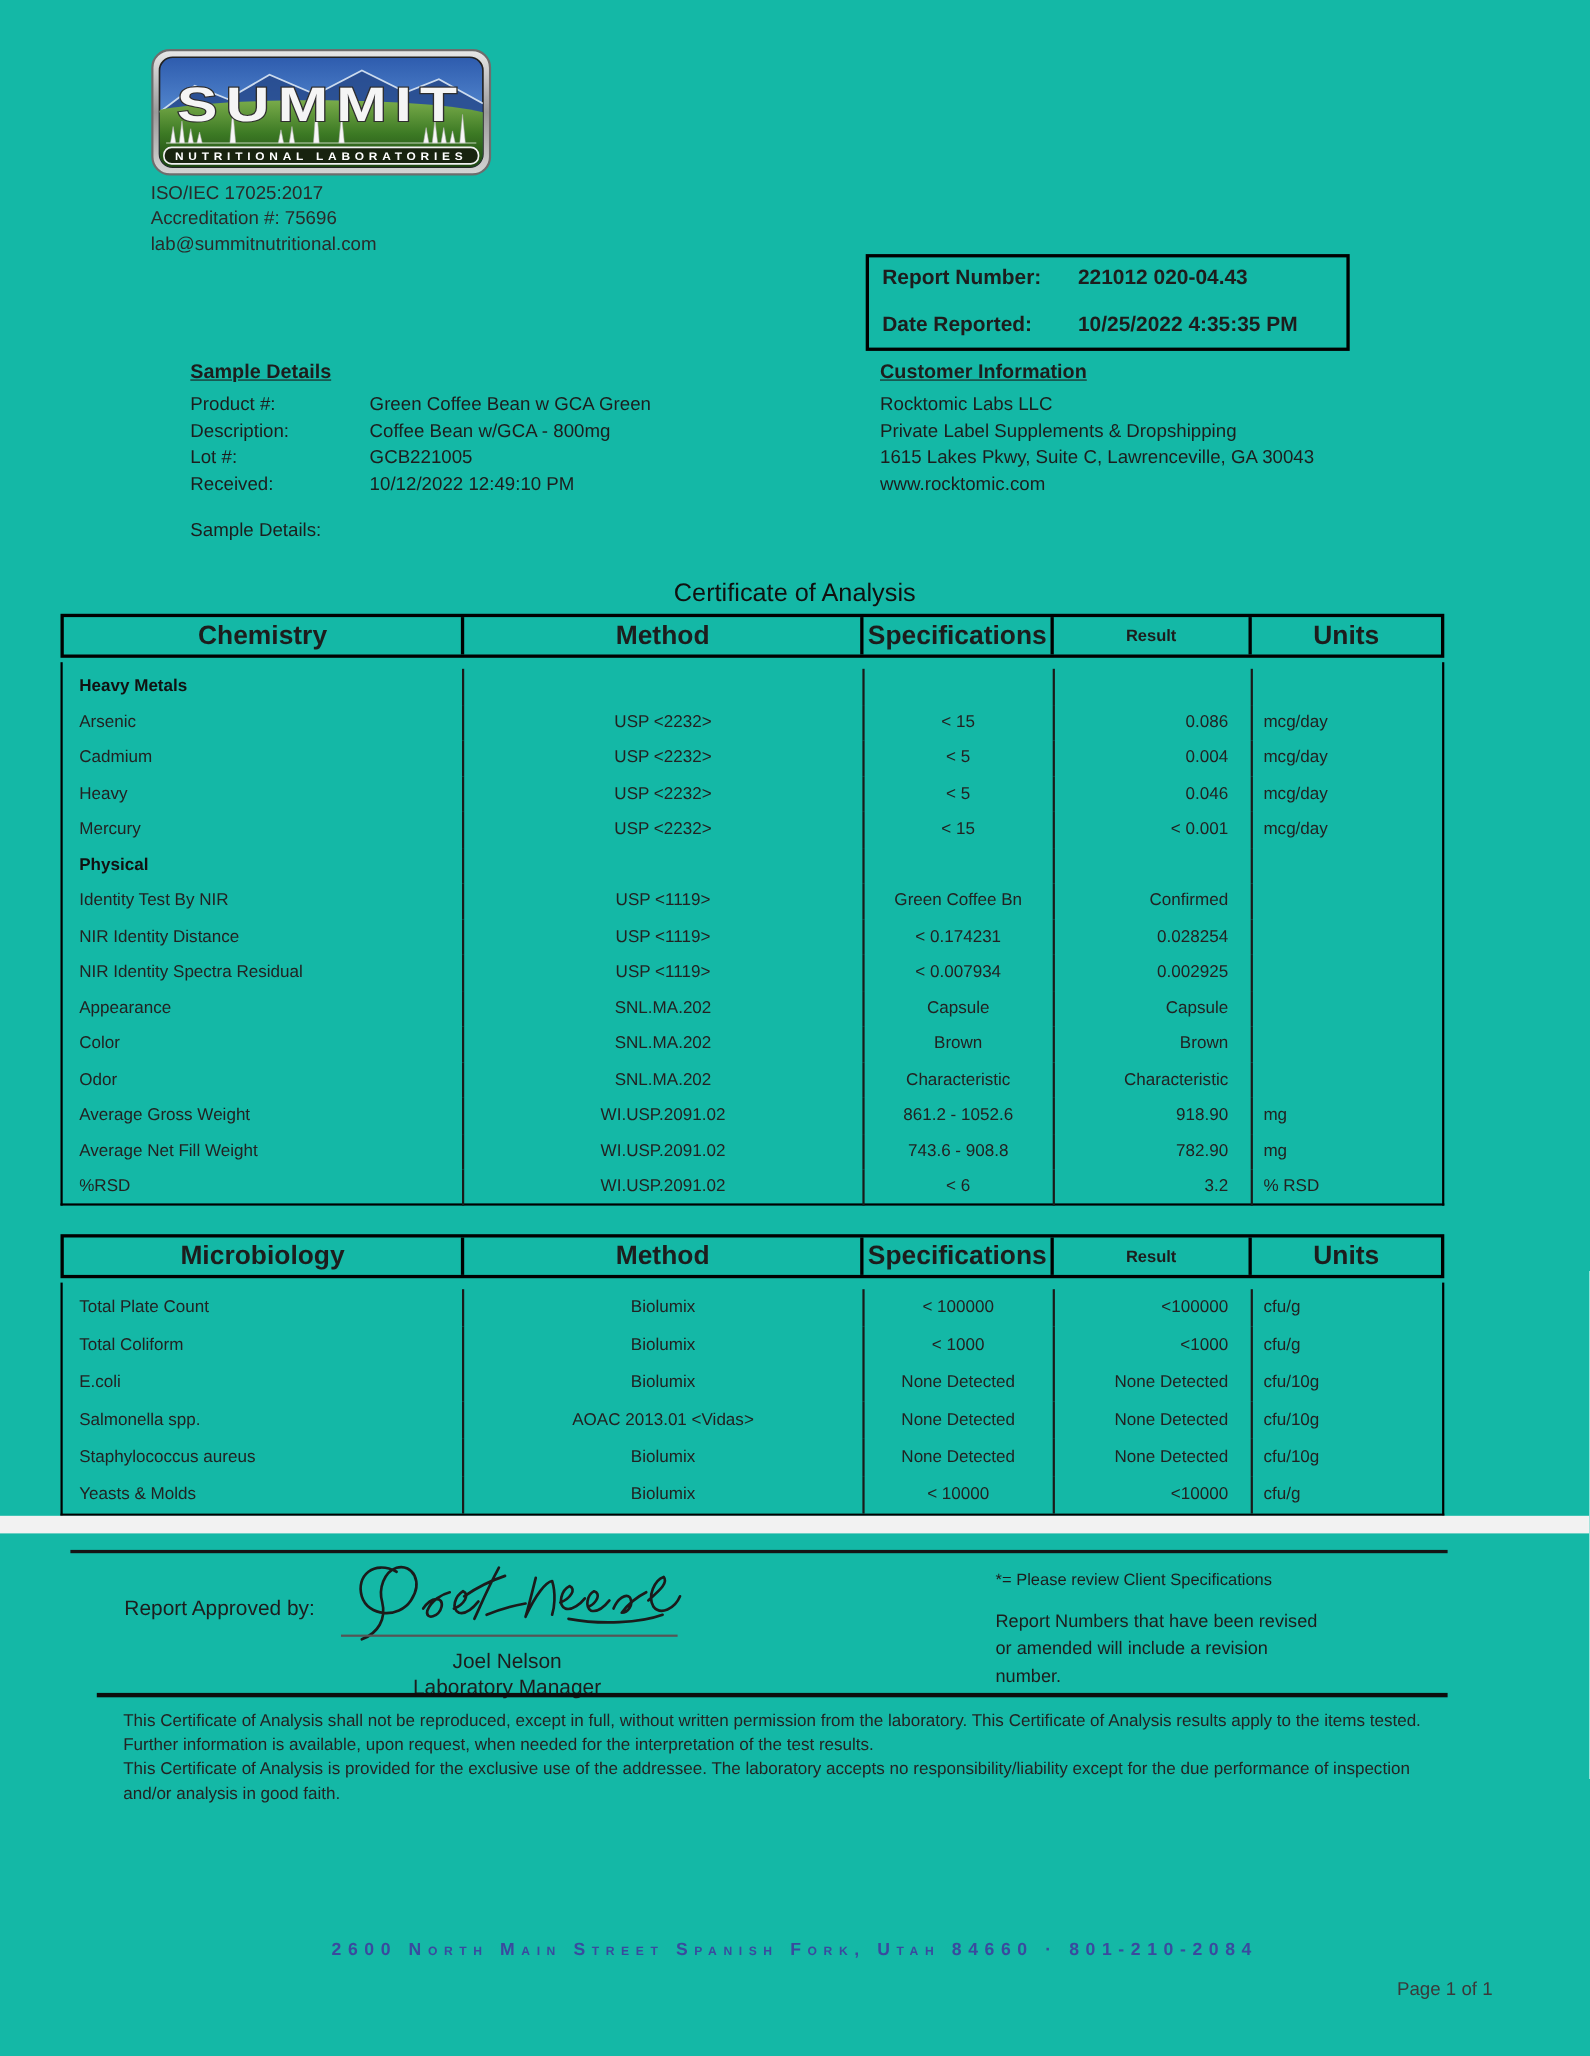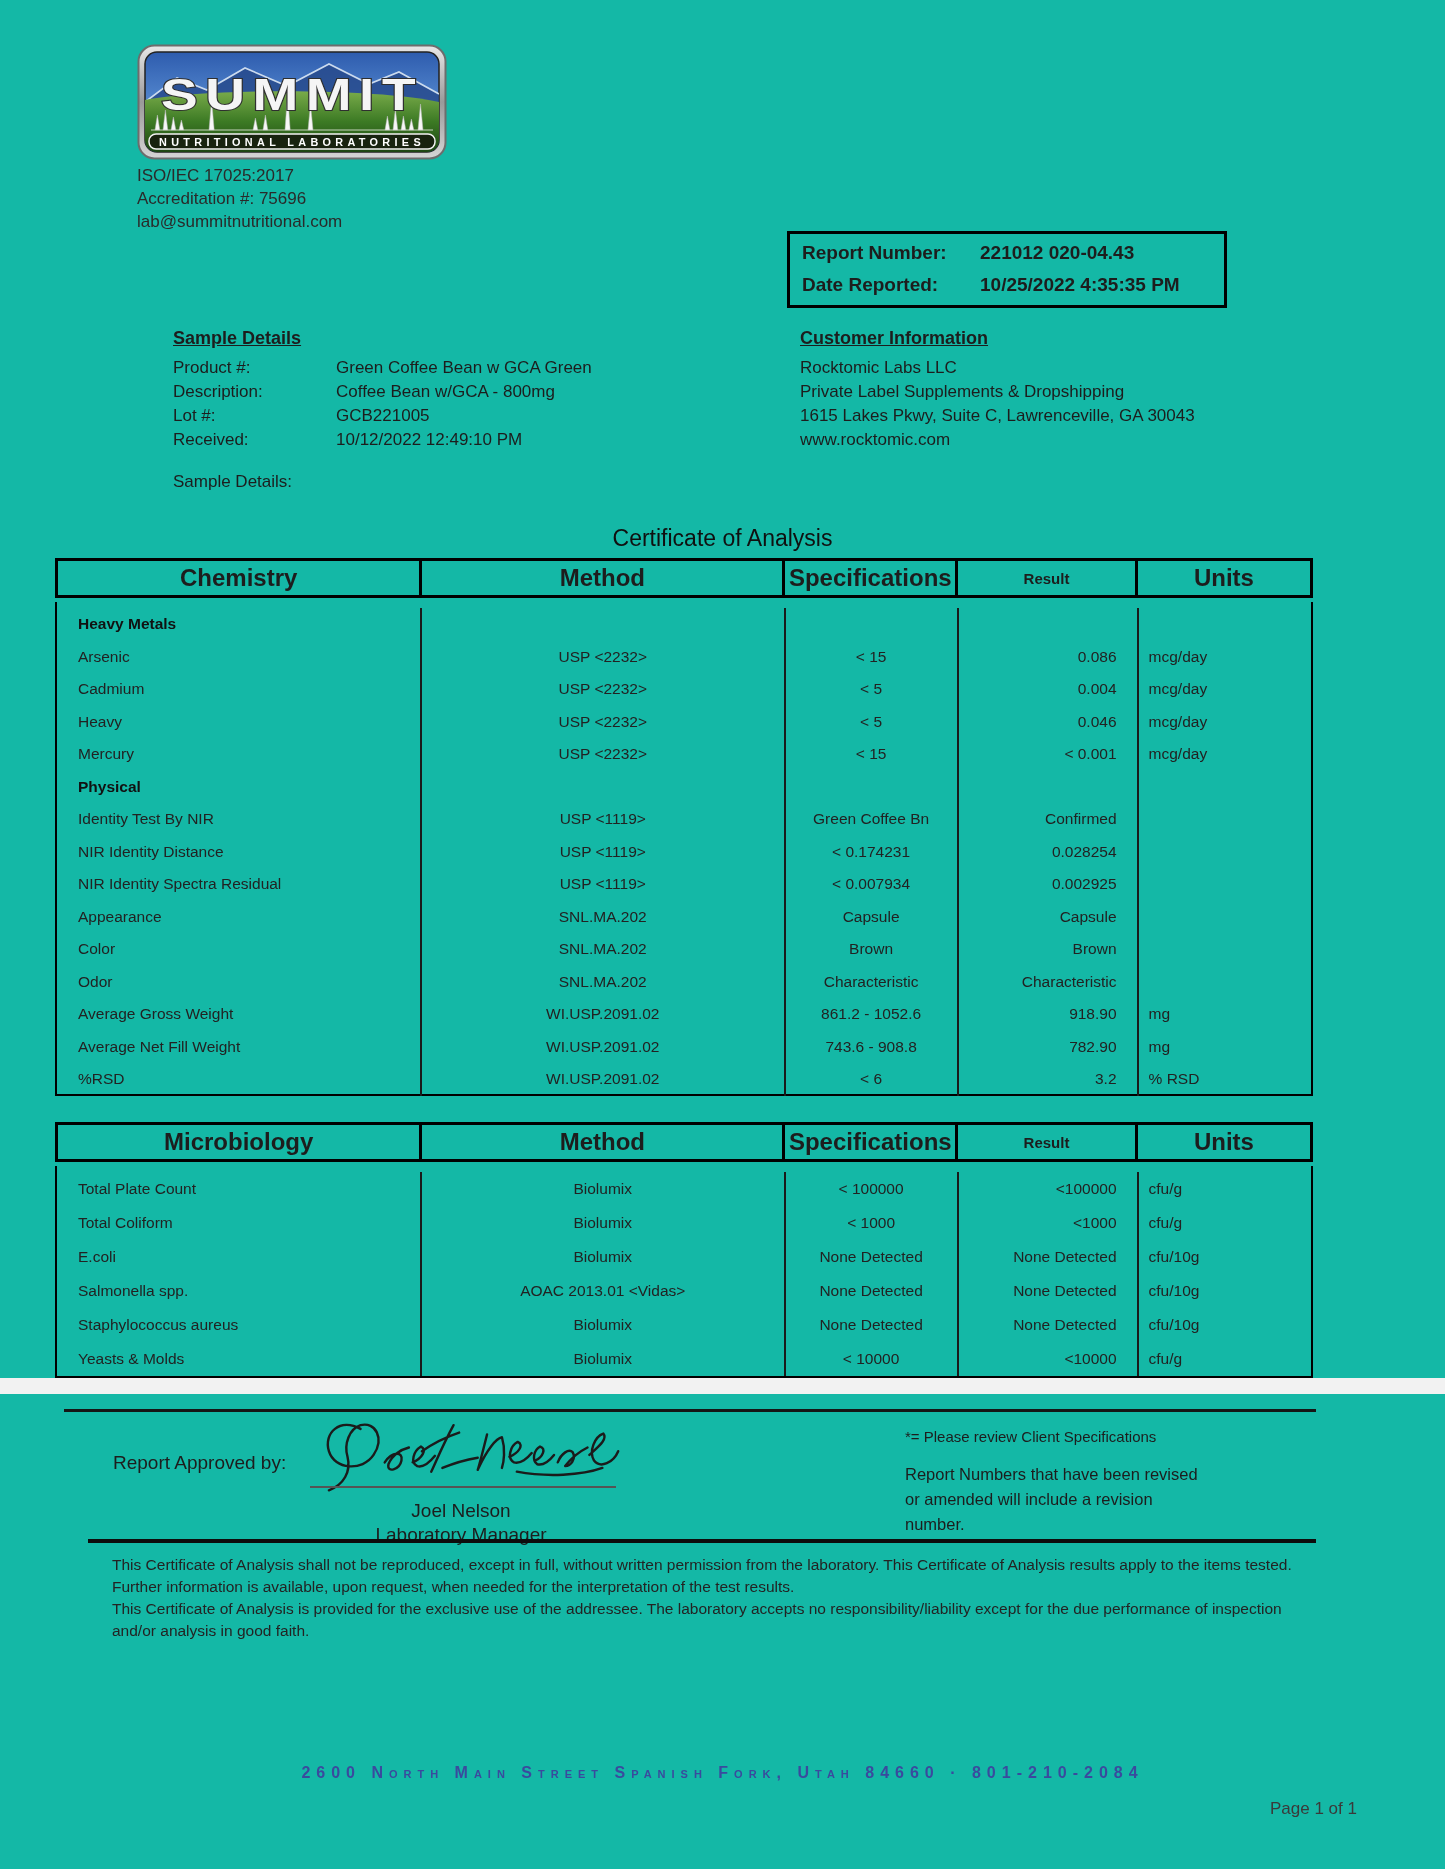--- a/index.html
+++ b/index.html
@@ -9,21 +9,21 @@
     background:#14b8a6; color:#1d1d1d;
     font-family:"Liberation Sans", sans-serif; overflow:hidden;
   }
   .abs { position:absolute; }
 
   
   .lab-lines { left:137px; top:164px; font-size:17px; line-height:23px; color:#2a2a2a; }
   .report-box {
     left:787px; top:231px; width:440px;
     border:3px solid #000; padding:5px 12px 7px 12px;
-    display:grid; grid-template-columns:178px 1fr; row-gap:5px;
+    display:grid; grid-template-columns:178px 1fr; row-gap:16px;
     font-size:19px; font-weight:bold; line-height:27px;
   }
 
   
   .block-title { font-size:18px; font-weight:bold; text-decoration:underline; }
   .sample-grid { left:173px; top:356px; display:grid; grid-template-columns:163px auto; font-size:17px; line-height:24px; }
   .cust-lines { left:800px; top:356px; font-size:17px; line-height:24px; }
   .extra-label { left:173px; top:472px; font-size:17px; }
 
   
@@ -41,21 +41,21 @@
   .thead .th:last-child { border-right:none; }
   .thead .th.small { font-size:15px; }
   .tbody {
     left:55px; width:1258px; border:2px solid #000; border-top:none;
     display:block; padding-top:6px;
   }
   .trow { display:grid; grid-template-columns:29.1% 29% 13.8% 14.35% 13.75%; }
   .chem .trow { height:32.5px; }
   .micro .trow { height:34.0px; }
   .cell { display:flex; align-items:center; font-size:15.5px; border-right:2px solid #1a1a1a; color:#222; }
-  .cell.c0 { justify-content:flex-start; padding-left:5px;margin-left:16px; }
+  .cell.c0 { justify-content:flex-start; padding-left:15px; }
   .cell.c1 { justify-content:center; }
   .cell.c2 { justify-content:center; }
   .cell.c3 { justify-content:flex-end; padding-right:20px; }
   .cell.c4 { justify-content:flex-start; padding-left:10px; border-right:none; }
   .trow.section .cell { font-weight:bold; color:#111; }
 
   .gray-band { left:0; top:1378px; width:1445px; height:16px; background:#f2f2f2; }
 
   
   .rule-thin { left:64px; top:1409px; width:1252px; height:3px; background:#151515; }

